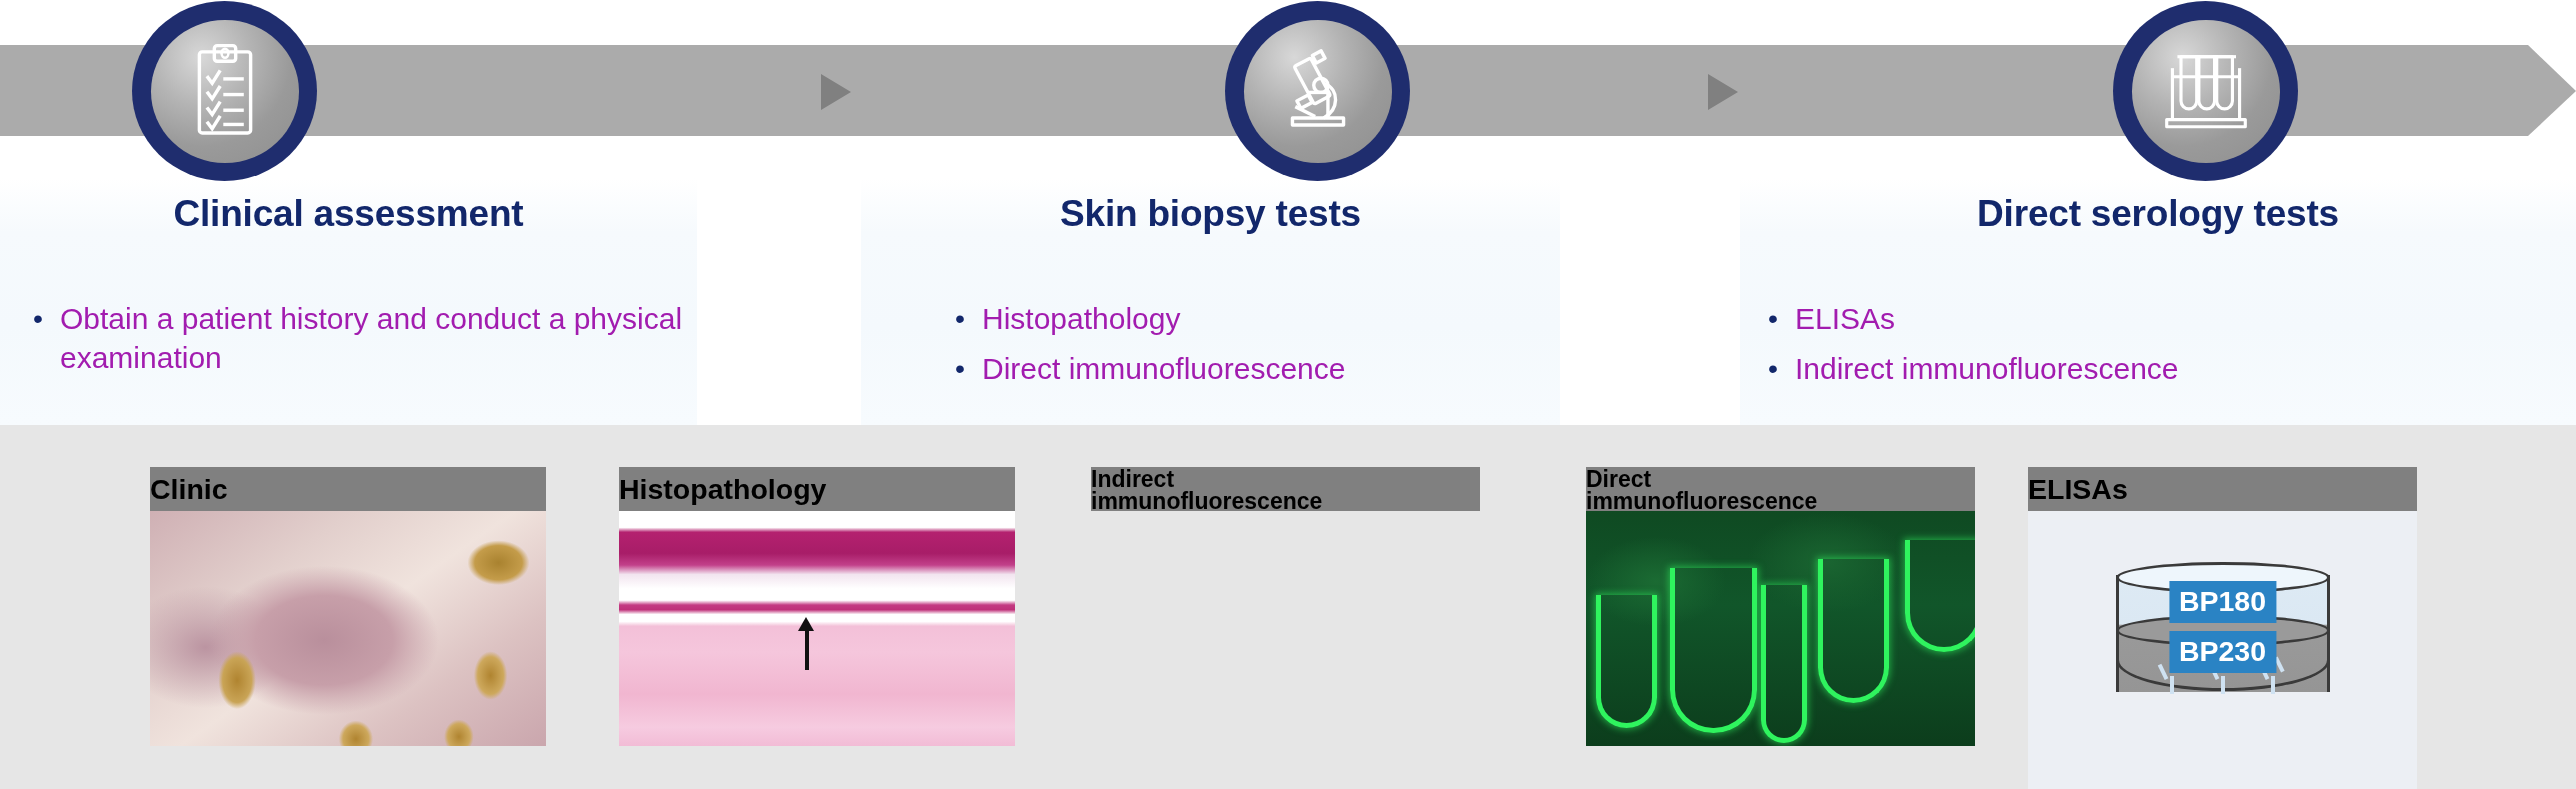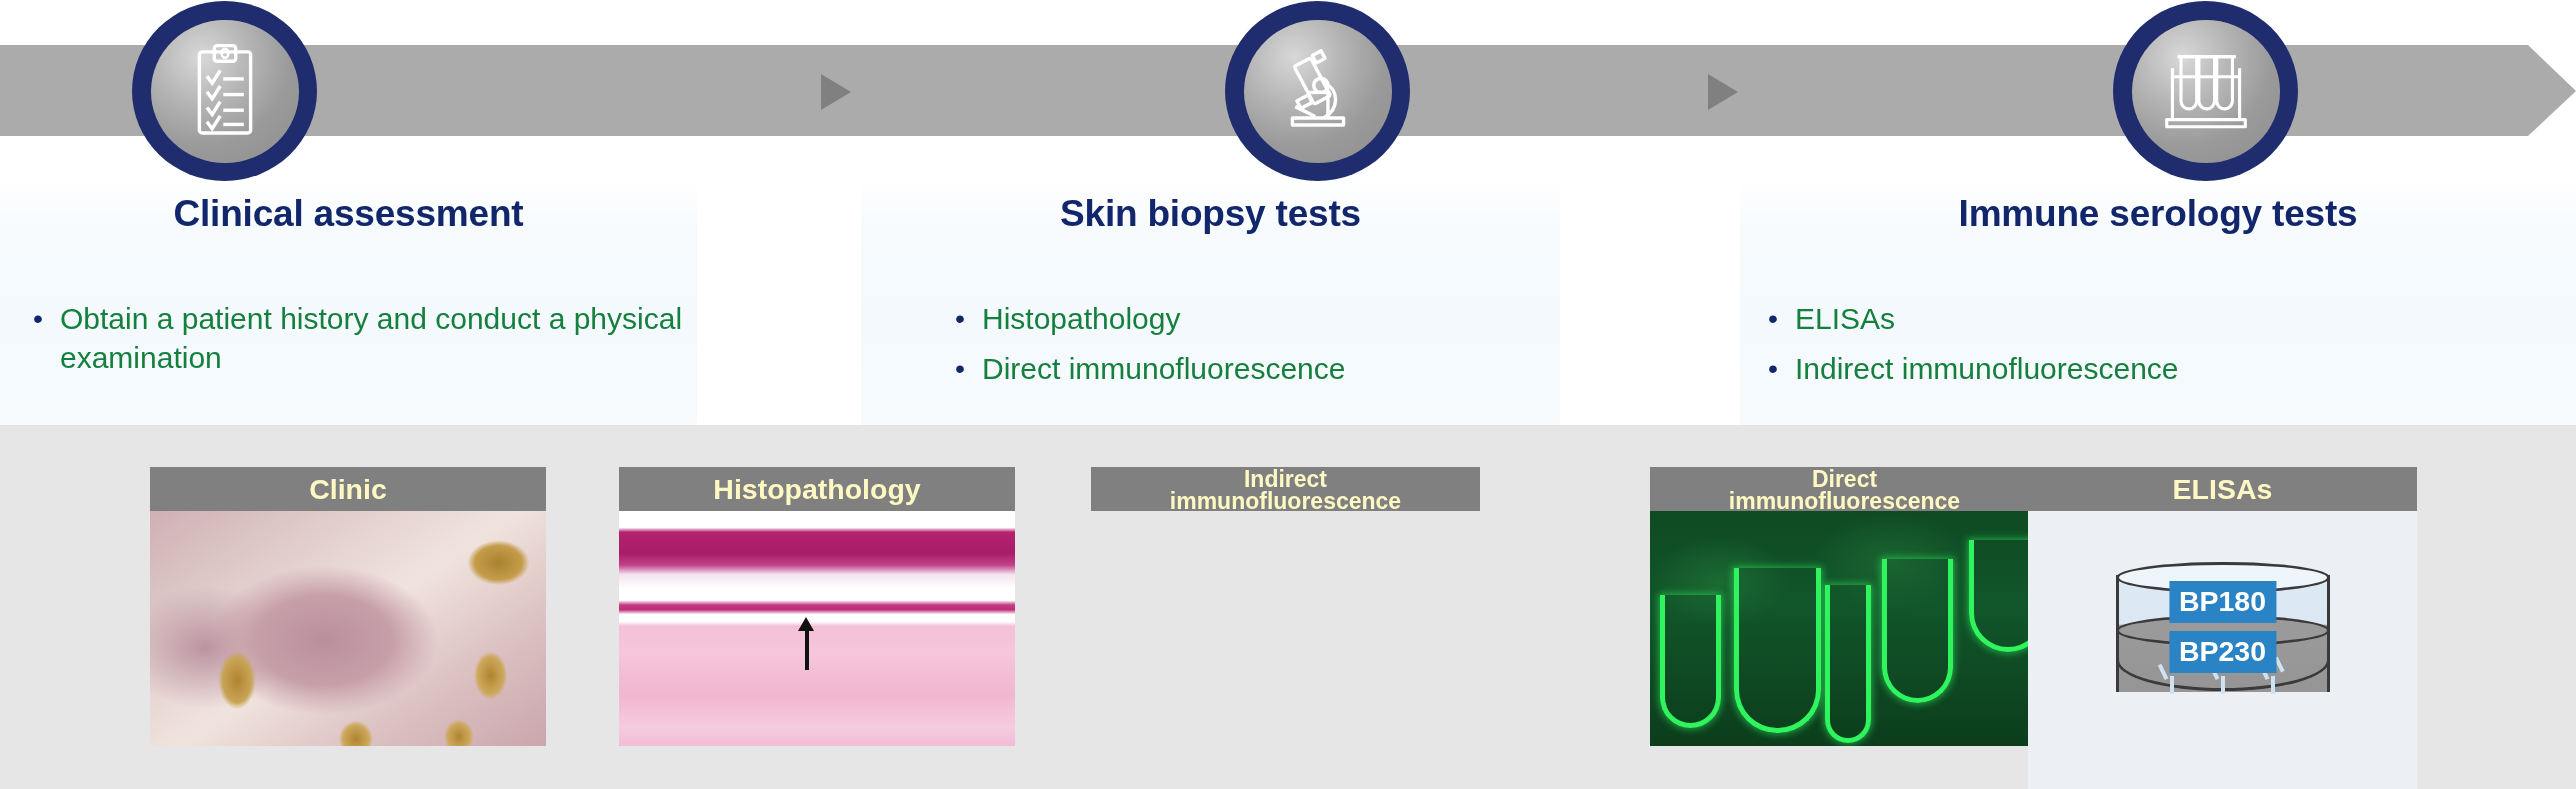--- a/index.html
+++ b/index.html
@@ -78,46 +78,46 @@
   #bullets-3{left:1768px;width:770px;}
   .bullet-row{
     display:flex;align-items:flex-start;
     margin-bottom:11.4px;
   }
   .bullet-dot{
     color:#12276b;font-size:28.5px;line-height:39px;
     width:27px;flex:0 0 27px;text-align:left;
   }
   .bullet-text{
-    color:#15803d;font-size:30px;line-height:39px;
+    color:#a21caf;font-size:30px;line-height:39px;
     font-weight:normal;
   }
 
   
   #gallery{
     position:absolute;left:0;top:425px;width:2576px;height:364px;
     background:#e6e6e6;
   }
   .fig{position:absolute;top:42px;}
   .fig-cap{
-    background:#808080;color:#fef9c3;
+    background:#808080;color:#000000;
     font-size:28.5px;font-weight:bold;
-    text-align:center;
+    text-align:left;
     line-height:33px;
     padding:4.3px 0 5.7px 0;
     box-sizing:border-box;
     white-space:pre-line;
   }
 
   #fig-1{left:150px;width:396px;}
   #fig-1 .fig-cap{height:44px;line-height:36px;}
   #fig-2{left:619px;width:396px;}
   #fig-2 .fig-cap{height:44px;line-height:36px;}
   #fig-3{left:1091px;width:389px;}
-  #fig-4{left:1650px;width:389px;}
+  #fig-4{left:1586px;width:389px;}
   #fig-5{left:2028px;width:389px;}
   #fig-5 .fig-cap{height:44px;line-height:36px;}
   .fig-cap.two-line{height:44px;line-height:22px;font-size:23px;padding-top:1.4px;}
 
   
   .clinic-photo{
     height:235px;width:100%;
     background:
       radial-gradient(ellipse 43px 31px at 88% 22%, #a9822f 0%, #c49c4a 55%, rgba(196,156,74,0) 72%),
       radial-gradient(ellipse 24px 37px at 22% 72%, #b08430 0%, #c9a456 60%, rgba(201,164,86,0) 78%),
@@ -283,21 +283,21 @@
           <line x1="55" y1="14" x2="55" y2="50"></line>
           <line x1="8" y1="20" x2="55" y2="20"></line>
           <rect x="4" y="50" width="55" height="5"></rect>
         </g>
       </svg>
     </div>
   </div>
 
   <div class="col-heading" id="heading-1">Clinical assessment</div>
   <div class="col-heading" id="heading-2">Skin biopsy tests</div>
-  <div class="col-heading" id="heading-3">Immune serology tests</div>
+  <div class="col-heading" id="heading-3">Direct serology tests</div>
 
   <div class="bullets" id="bullets-1">
     <div class="bullet-row">
       <span class="bullet-dot">•</span>
       <span class="bullet-text">Obtain a patient history and conduct a physical examination</span>
     </div>
   </div>
 
   <div class="bullets" id="bullets-2">
     <div class="bullet-row">

